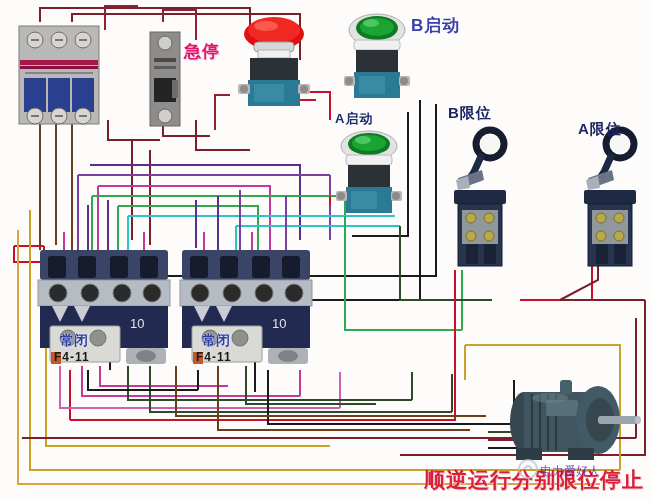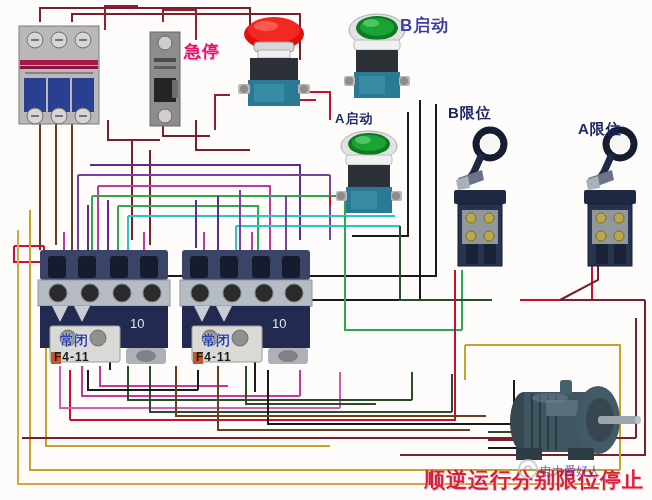--- a/index.html
+++ b/index.html
@@ -362,21 +362,21 @@
       <ellipse cx="106" cy="46" rx="14" ry="22" fill="#36474f"></ellipse>
       <rect x="104" y="42" width="40" height="8" rx="3" fill="#9aa6ab"></rect>
       <ellipse cx="144" cy="46" rx="3" ry="4" fill="#b8c2c6"></ellipse>
       <rect x="22" y="74" width="26" height="12" fill="#2e3d45"></rect>
       <rect x="74" y="74" width="26" height="12" fill="#2e3d45"></rect>
       <ellipse cx="56" cy="24" rx="18" ry="5" fill="#6d838d" opacity=".5"></ellipse>
     </svg>
   </div>
 
   <div class="lbl lbl-estop" style="left:184px;top:12px;margin-top:28px;">急停</div>
-  <div class="lbl lbl-bstart" style="left:400px;top:14px;">B启动</div>
+  <div class="lbl lbl-bstart" style="left:411px;top:14px;">B启动</div>
   <div class="lbl lbl-astart" style="left:335px;top:110px;">A启动</div>
   <div class="lbl lbl-lim" style="left:448px;top:104px;text-align:center;">B限位</div>
   <div class="lbl lbl-lim" style="left:578px;top:120px;">A限位</div>
 
   <div class="lbl lbl-caption" style="left:424px;top:466px;">顺逆运行分别限位停止</div>
   <div class="wm" style="left:540px;top:463px;">电力爱好人</div>
   <svg style="left:516px;top:458px;position:absolute;" width="24" height="22">
     <circle cx="12" cy="11" r="9" fill="none" stroke="#b9c6c9" stroke-width="2" opacity=".8"></circle>
     <path d="M8,11 q4,-6 8,0" stroke="#b9c6c9" stroke-width="2" fill="none" opacity=".8"></path>
   </svg>

